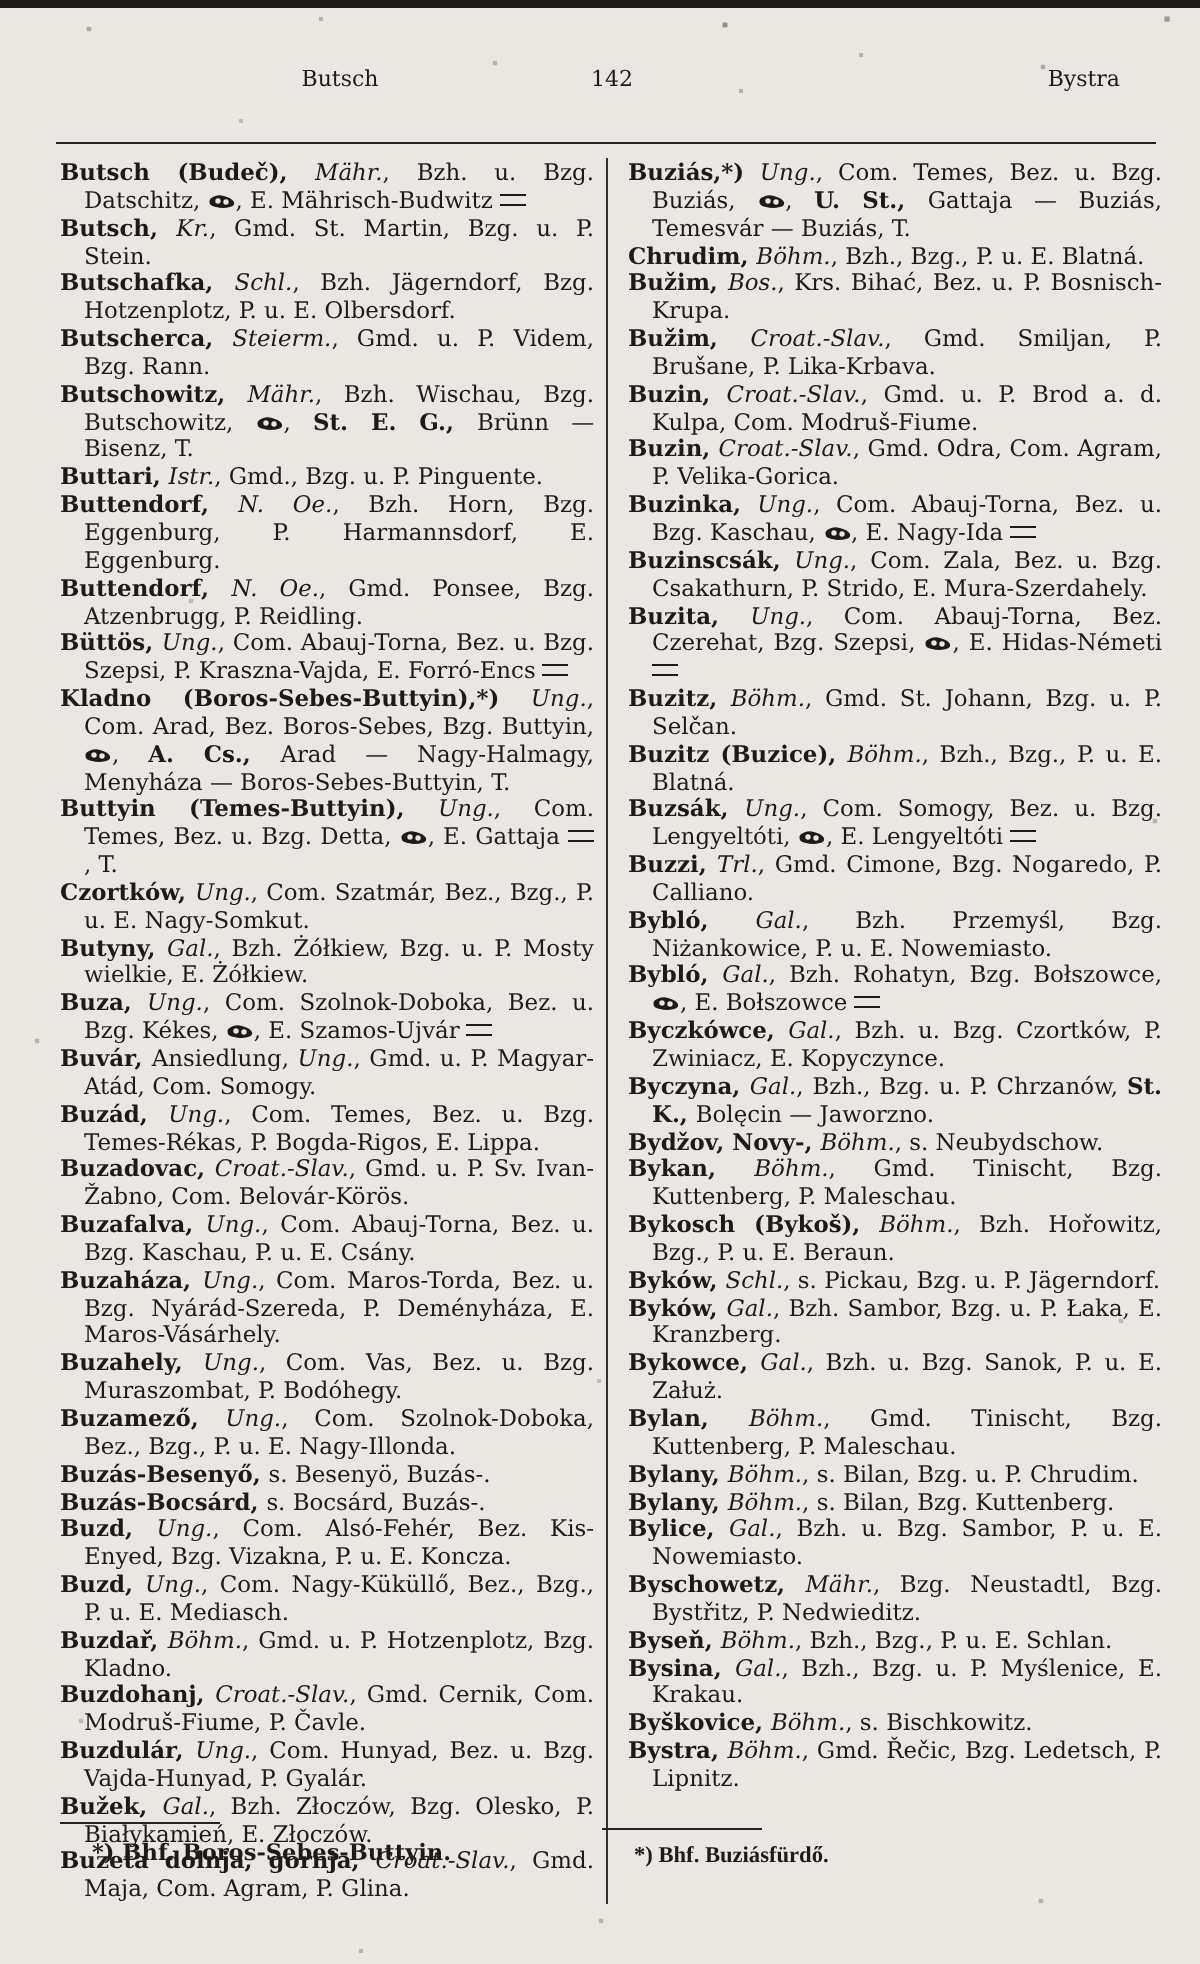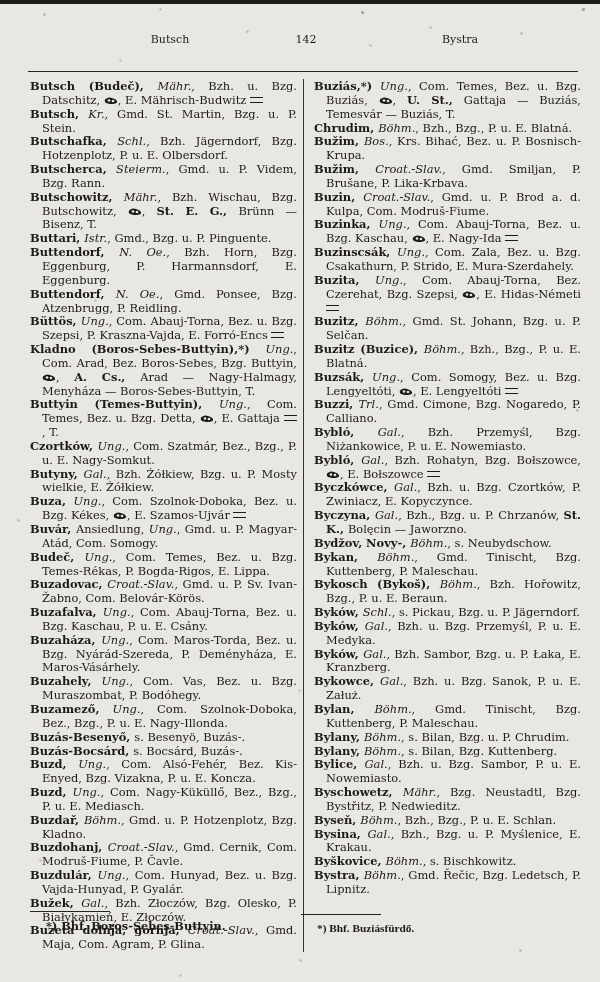--- a/index.html
+++ b/index.html
@@ -22,21 +22,21 @@
       18px 520px 0 0.6px rgba(60,58,52,.3), 299px 690px 0 0.5px rgba(60,58,52,.25),
       577px 410px 0 0.6px rgba(60,58,52,.3), 560px 660px 0 0.6px rgba(60,58,52,.25),
       40px 860px 0 0.6px rgba(60,58,52,.25), 300px 960px 0 0.6px rgba(60,58,52,.3),
       520px 950px 0 0.6px rgba(60,58,52,.3), 180px 975px 0 0.5px rgba(60,58,52,.3),
       370px 45px 0 0.5px rgba(60,58,52,.3), 120px 60px 0 0.5px rgba(60,58,52,.25);
   }
   .top-edge{position:absolute;top:0;left:0;width:100%;height:4px;background:#1e1c1a;}
   .running-head{position:absolute;top:33px;left:0;width:100%;height:18px;font-size:11px;padding-left:16px;}
   .rh-left{position:absolute;left:70px;width:200px;text-align:center;}
   .rh-center{position:absolute;left:250px;width:112px;text-align:center;}
-  .rh-right{position:absolute;left:360px;width:200px;text-align:center;}
+  .rh-right{position:absolute;left:360px;width:200px;text-align:right;}
   .head-rule{position:absolute;top:71px;left:28px;width:550px;height:1px;background:#262420;}
   .col-divider{position:absolute;top:79px;left:303px;width:1px;height:873px;background:#33312d;}
   .col{
     position:absolute;top:80px;width:267px;
     font-size:11.45px;line-height:13.85px;
     text-align:justify;
   }
   .col-left{left:30px;}
   .col-right{left:314px;}
   .entry{margin:0;padding-left:12px;text-indent:-12px;}
@@ -99,21 +99,21 @@
             <circle cx="18" cy="10" r="2.7" fill="#e9e7e1"></circle>
           </svg></span><span class="n">, E. Gattaja </span><span class="tg"></span><span class="n">, T.</span></p>
       <p class="entry"><span class="b">Czortków, </span><span class="i">Ung.</span><span class="n">, Com. Szatmár, Bez., Bzg., P. u. E. Nagy-Somkut.</span></p>
       <p class="entry"><span class="b">Butyny, </span><span class="i">Gal.</span><span class="n">, Bzh. Żółkiew, Bzg. u. P. Mosty wielkie, E. Żółkiew.</span></p>
       <p class="entry"><span class="b">Buza, </span><span class="i">Ung.</span><span class="n">, Com. Szolnok-Doboka, Bez. u. Bzg. Kékes, </span><span class="ph"><svg viewBox="0 0 28 18" width="14" height="9" aria-hidden="true">
             <path d="M2 12 Q0 7 5 5 Q10 2 16 4 Q24 6 26 10 Q27 14 22 15 Q15 17 8 15 Q3 14 2 12 Z" fill="#1d1b18"></path>
             <circle cx="10" cy="9" r="2.7" fill="#e9e7e1"></circle>
             <circle cx="18" cy="10" r="2.7" fill="#e9e7e1"></circle>
           </svg></span><span class="n">, E. Szamos-Ujvár </span><span class="tg"></span></p>
       <p class="entry"><span class="b">Buvár, </span><span class="n">Ansiedlung, </span><span class="i">Ung.</span><span class="n">, Gmd. u. P. Magyar-Atád, Com. Somogy.</span></p>
-      <p class="entry"><span class="b">Budeč, </span><span class="i">Ung.</span><span class="n">, Com. Temes, Bez. u. Bzg. Temes-Rékas, P. Bogda-Rigos, E. Lippa.</span></p>
+      <p class="entry"><span class="b">Buzád, </span><span class="i">Ung.</span><span class="n">, Com. Temes, Bez. u. Bzg. Temes-Rékas, P. Bogda-Rigos, E. Lippa.</span></p>
       <p class="entry"><span class="b">Buzadovac, </span><span class="i">Croat.-Slav.</span><span class="n">, Gmd. u. P. Sv. Ivan-Žabno, Com. Belovár-Körös.</span></p>
       <p class="entry"><span class="b">Buzafalva, </span><span class="i">Ung.</span><span class="n">, Com. Abauj-Torna, Bez. u. Bzg. Kaschau, P. u. E. Csány.</span></p>
       <p class="entry"><span class="b">Buzaháza, </span><span class="i">Ung.</span><span class="n">, Com. Maros-Torda, Bez. u. Bzg. Nyárád-Szereda, P. Deményháza, E. Maros-Vásárhely.</span></p>
       <p class="entry"><span class="b">Buzahely, </span><span class="i">Ung.</span><span class="n">, Com. Vas, Bez. u. Bzg. Muraszombat, P. Bodóhegy.</span></p>
       <p class="entry"><span class="b">Buzamező, </span><span class="i">Ung.</span><span class="n">, Com. Szolnok-Doboka, Bez., Bzg., P. u. E. Nagy-Illonda.</span></p>
       <p class="entry"><span class="b">Buzás-Besenyő, </span><span class="n">s. Besenyö, Buzás-.</span></p>
       <p class="entry"><span class="b">Buzás-Bocsárd, </span><span class="n">s. Bocsárd, Buzás-.</span></p>
       <p class="entry"><span class="b">Buzd, </span><span class="i">Ung.</span><span class="n">, Com. Alsó-Fehér, Bez. Kis-Enyed, Bzg. Vizakna, P. u. E. Koncza.</span></p>
       <p class="entry"><span class="b">Buzd, </span><span class="i">Ung.</span><span class="n">, Com. Nagy-Küküllő, Bez., Bzg., P. u. E. Mediasch.</span></p>
       <p class="entry"><span class="b">Buzdař, </span><span class="i">Böhm.</span><span class="n">, Gmd. u. P. Hotzenplotz, Bzg. Kladno.</span></p>
@@ -125,20 +125,21 @@
   <div class="col col-right">
       <p class="entry"><span class="b">Buziás,*) </span><span class="i">Ung.</span><span class="n">, Com. Temes, Bez. u. Bzg. Buziás, </span><span class="ph"><svg viewBox="0 0 28 18" width="14" height="9" aria-hidden="true">
             <path d="M2 12 Q0 7 5 5 Q10 2 16 4 Q24 6 26 10 Q27 14 22 15 Q15 17 8 15 Q3 14 2 12 Z" fill="#1d1b18"></path>
             <circle cx="10" cy="9" r="2.7" fill="#e9e7e1"></circle>
             <circle cx="18" cy="10" r="2.7" fill="#e9e7e1"></circle>
           </svg></span><span class="n">, </span><span class="b">U. St., </span><span class="n">Gattaja — Buziás, Temesvár — Buziás, T.</span></p>
       <p class="entry"><span class="b">Chrudim, </span><span class="i">Böhm.</span><span class="n">, Bzh., Bzg., P. u. E. Blatná.</span></p>
       <p class="entry"><span class="b">Bužim, </span><span class="i">Bos.</span><span class="n">, Krs. Bihać, Bez. u. P. Bosnisch-Krupa.</span></p>
       <p class="entry"><span class="b">Bužim, </span><span class="i">Croat.-Slav.</span><span class="n">, Gmd. Smiljan, P. Brušane, P. Lika-Krbava.</span></p>
       <p class="entry"><span class="b">Buzin, </span><span class="i">Croat.-Slav.</span><span class="n">, Gmd. u. P. Brod a. d. Kulpa, Com. Modruš-Fiume.</span></p>
+      <p class="entry"><span class="b">Buzin, </span><span class="i">Croat.-Slav.</span><span class="n">, Gmd. Odra, Com. Agram, P. Velika-Gorica.</span></p>
       <p class="entry"><span class="b">Buzinka, </span><span class="i">Ung.</span><span class="n">, Com. Abauj-Torna, Bez. u. Bzg. Kaschau, </span><span class="ph"><svg viewBox="0 0 28 18" width="14" height="9" aria-hidden="true">
             <path d="M2 12 Q0 7 5 5 Q10 2 16 4 Q24 6 26 10 Q27 14 22 15 Q15 17 8 15 Q3 14 2 12 Z" fill="#1d1b18"></path>
             <circle cx="10" cy="9" r="2.7" fill="#e9e7e1"></circle>
             <circle cx="18" cy="10" r="2.7" fill="#e9e7e1"></circle>
           </svg></span><span class="n">, E. Nagy-Ida </span><span class="tg"></span></p>
       <p class="entry"><span class="b">Buzinscsák, </span><span class="i">Ung.</span><span class="n">, Com. Zala, Bez. u. Bzg. Csakathurn, P. Strido, E. Mura-Szerdahely.</span></p>
       <p class="entry"><span class="b">Buzita, </span><span class="i">Ung.</span><span class="n">, Com. Abauj-Torna, Bez. Czerehat, Bzg. Szepsi, </span><span class="ph"><svg viewBox="0 0 28 18" width="14" height="9" aria-hidden="true">
             <path d="M2 12 Q0 7 5 5 Q10 2 16 4 Q24 6 26 10 Q27 14 22 15 Q15 17 8 15 Q3 14 2 12 Z" fill="#1d1b18"></path>
             <circle cx="10" cy="9" r="2.7" fill="#e9e7e1"></circle>
             <circle cx="18" cy="10" r="2.7" fill="#e9e7e1"></circle>
@@ -156,21 +157,20 @@
             <path d="M2 12 Q0 7 5 5 Q10 2 16 4 Q24 6 26 10 Q27 14 22 15 Q15 17 8 15 Q3 14 2 12 Z" fill="#1d1b18"></path>
             <circle cx="10" cy="9" r="2.7" fill="#e9e7e1"></circle>
             <circle cx="18" cy="10" r="2.7" fill="#e9e7e1"></circle>
           </svg></span><span class="n">, E. Bołszowce </span><span class="tg"></span></p>
       <p class="entry"><span class="b">Byczkówce, </span><span class="i">Gal.</span><span class="n">, Bzh. u. Bzg. Czortków, P. Zwiniacz, E. Kopyczynce.</span></p>
       <p class="entry"><span class="b">Byczyna, </span><span class="i">Gal.</span><span class="n">, Bzh., Bzg. u. P. Chrzanów, </span><span class="b">St. K., </span><span class="n">Bolęcin — Jaworzno.</span></p>
       <p class="entry"><span class="b">Bydžov, Novy-, </span><span class="i">Böhm.</span><span class="n">, s. Neubydschow.</span></p>
       <p class="entry"><span class="b">Bykan, </span><span class="i">Böhm.</span><span class="n">, Gmd. Tinischt, Bzg. Kuttenberg, P. Maleschau.</span></p>
       <p class="entry"><span class="b">Bykosch (Bykoš), </span><span class="i">Böhm.</span><span class="n">, Bzh. Hořowitz, Bzg., P. u. E. Beraun.</span></p>
       <p class="entry"><span class="b">Byków, </span><span class="i">Schl.</span><span class="n">, s. Pickau, Bzg. u. P. Jägerndorf.</span></p>
-      <p class="entry"><span class="b">Byków, </span><span class="i">Gal.</span><span class="n">, Bzh. u. Bzg. Przemyśl, P. u. E. Medyka.</span></p>
       <p class="entry"><span class="b">Byków, </span><span class="i">Gal.</span><span class="n">, Bzh. Sambor, Bzg. u. P. Łaka, E. Kranzberg.</span></p>
       <p class="entry"><span class="b">Bykowce, </span><span class="i">Gal.</span><span class="n">, Bzh. u. Bzg. Sanok, P. u. E. Załuż.</span></p>
       <p class="entry"><span class="b">Bylan, </span><span class="i">Böhm.</span><span class="n">, Gmd. Tinischt, Bzg. Kuttenberg, P. Maleschau.</span></p>
       <p class="entry"><span class="b">Bylany, </span><span class="i">Böhm.</span><span class="n">, s. Bilan, Bzg. u. P. Chrudim.</span></p>
       <p class="entry"><span class="b">Bylany, </span><span class="i">Böhm.</span><span class="n">, s. Bilan, Bzg. Kuttenberg.</span></p>
       <p class="entry"><span class="b">Bylice, </span><span class="i">Gal.</span><span class="n">, Bzh. u. Bzg. Sambor, P. u. E. Nowemiasto.</span></p>
       <p class="entry"><span class="b">Byschowetz, </span><span class="i">Mähr.</span><span class="n">, Bzg. Neustadtl, Bzg. Bystřitz, P. Nedwieditz.</span></p>
       <p class="entry"><span class="b">Byseň, </span><span class="i">Böhm.</span><span class="n">, Bzh., Bzg., P. u. E. Schlan.</span></p>
       <p class="entry"><span class="b">Bysina, </span><span class="i">Gal.</span><span class="n">, Bzh., Bzg. u. P. Myślenice, E. Krakau.</span></p>
       <p class="entry"><span class="b">Byškovice, </span><span class="i">Böhm.</span><span class="n">, s. Bischkowitz.</span></p>

